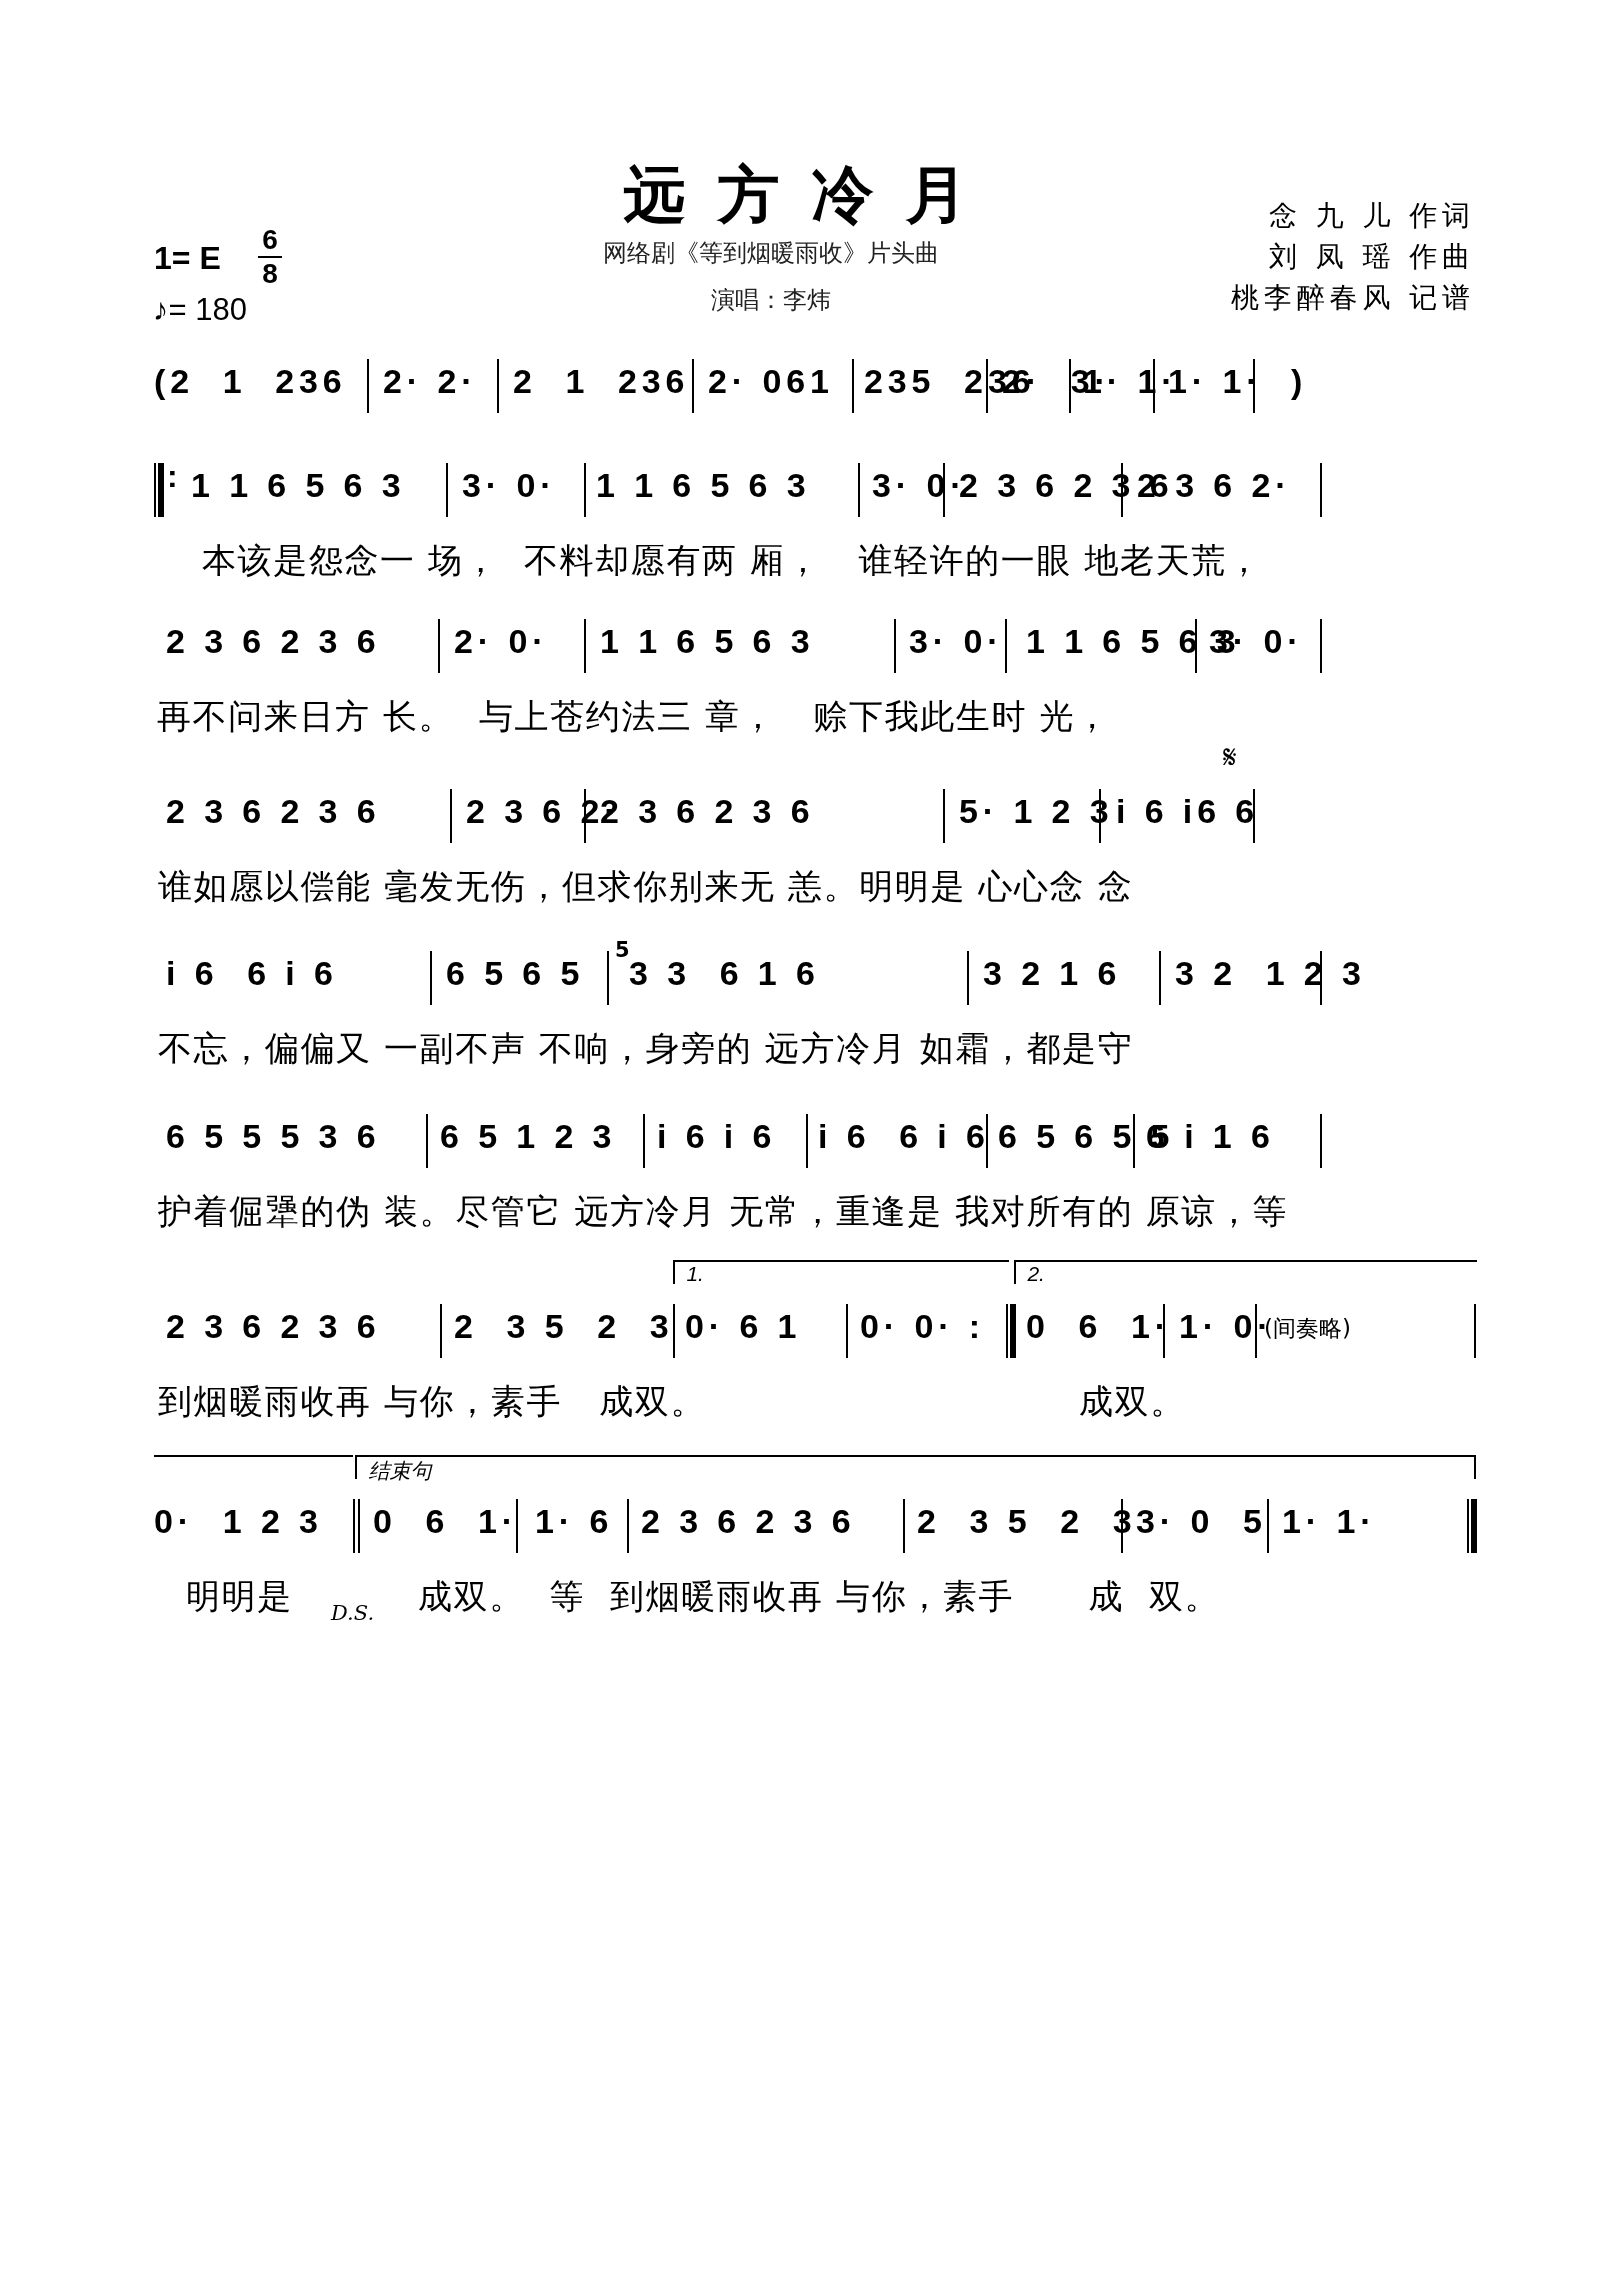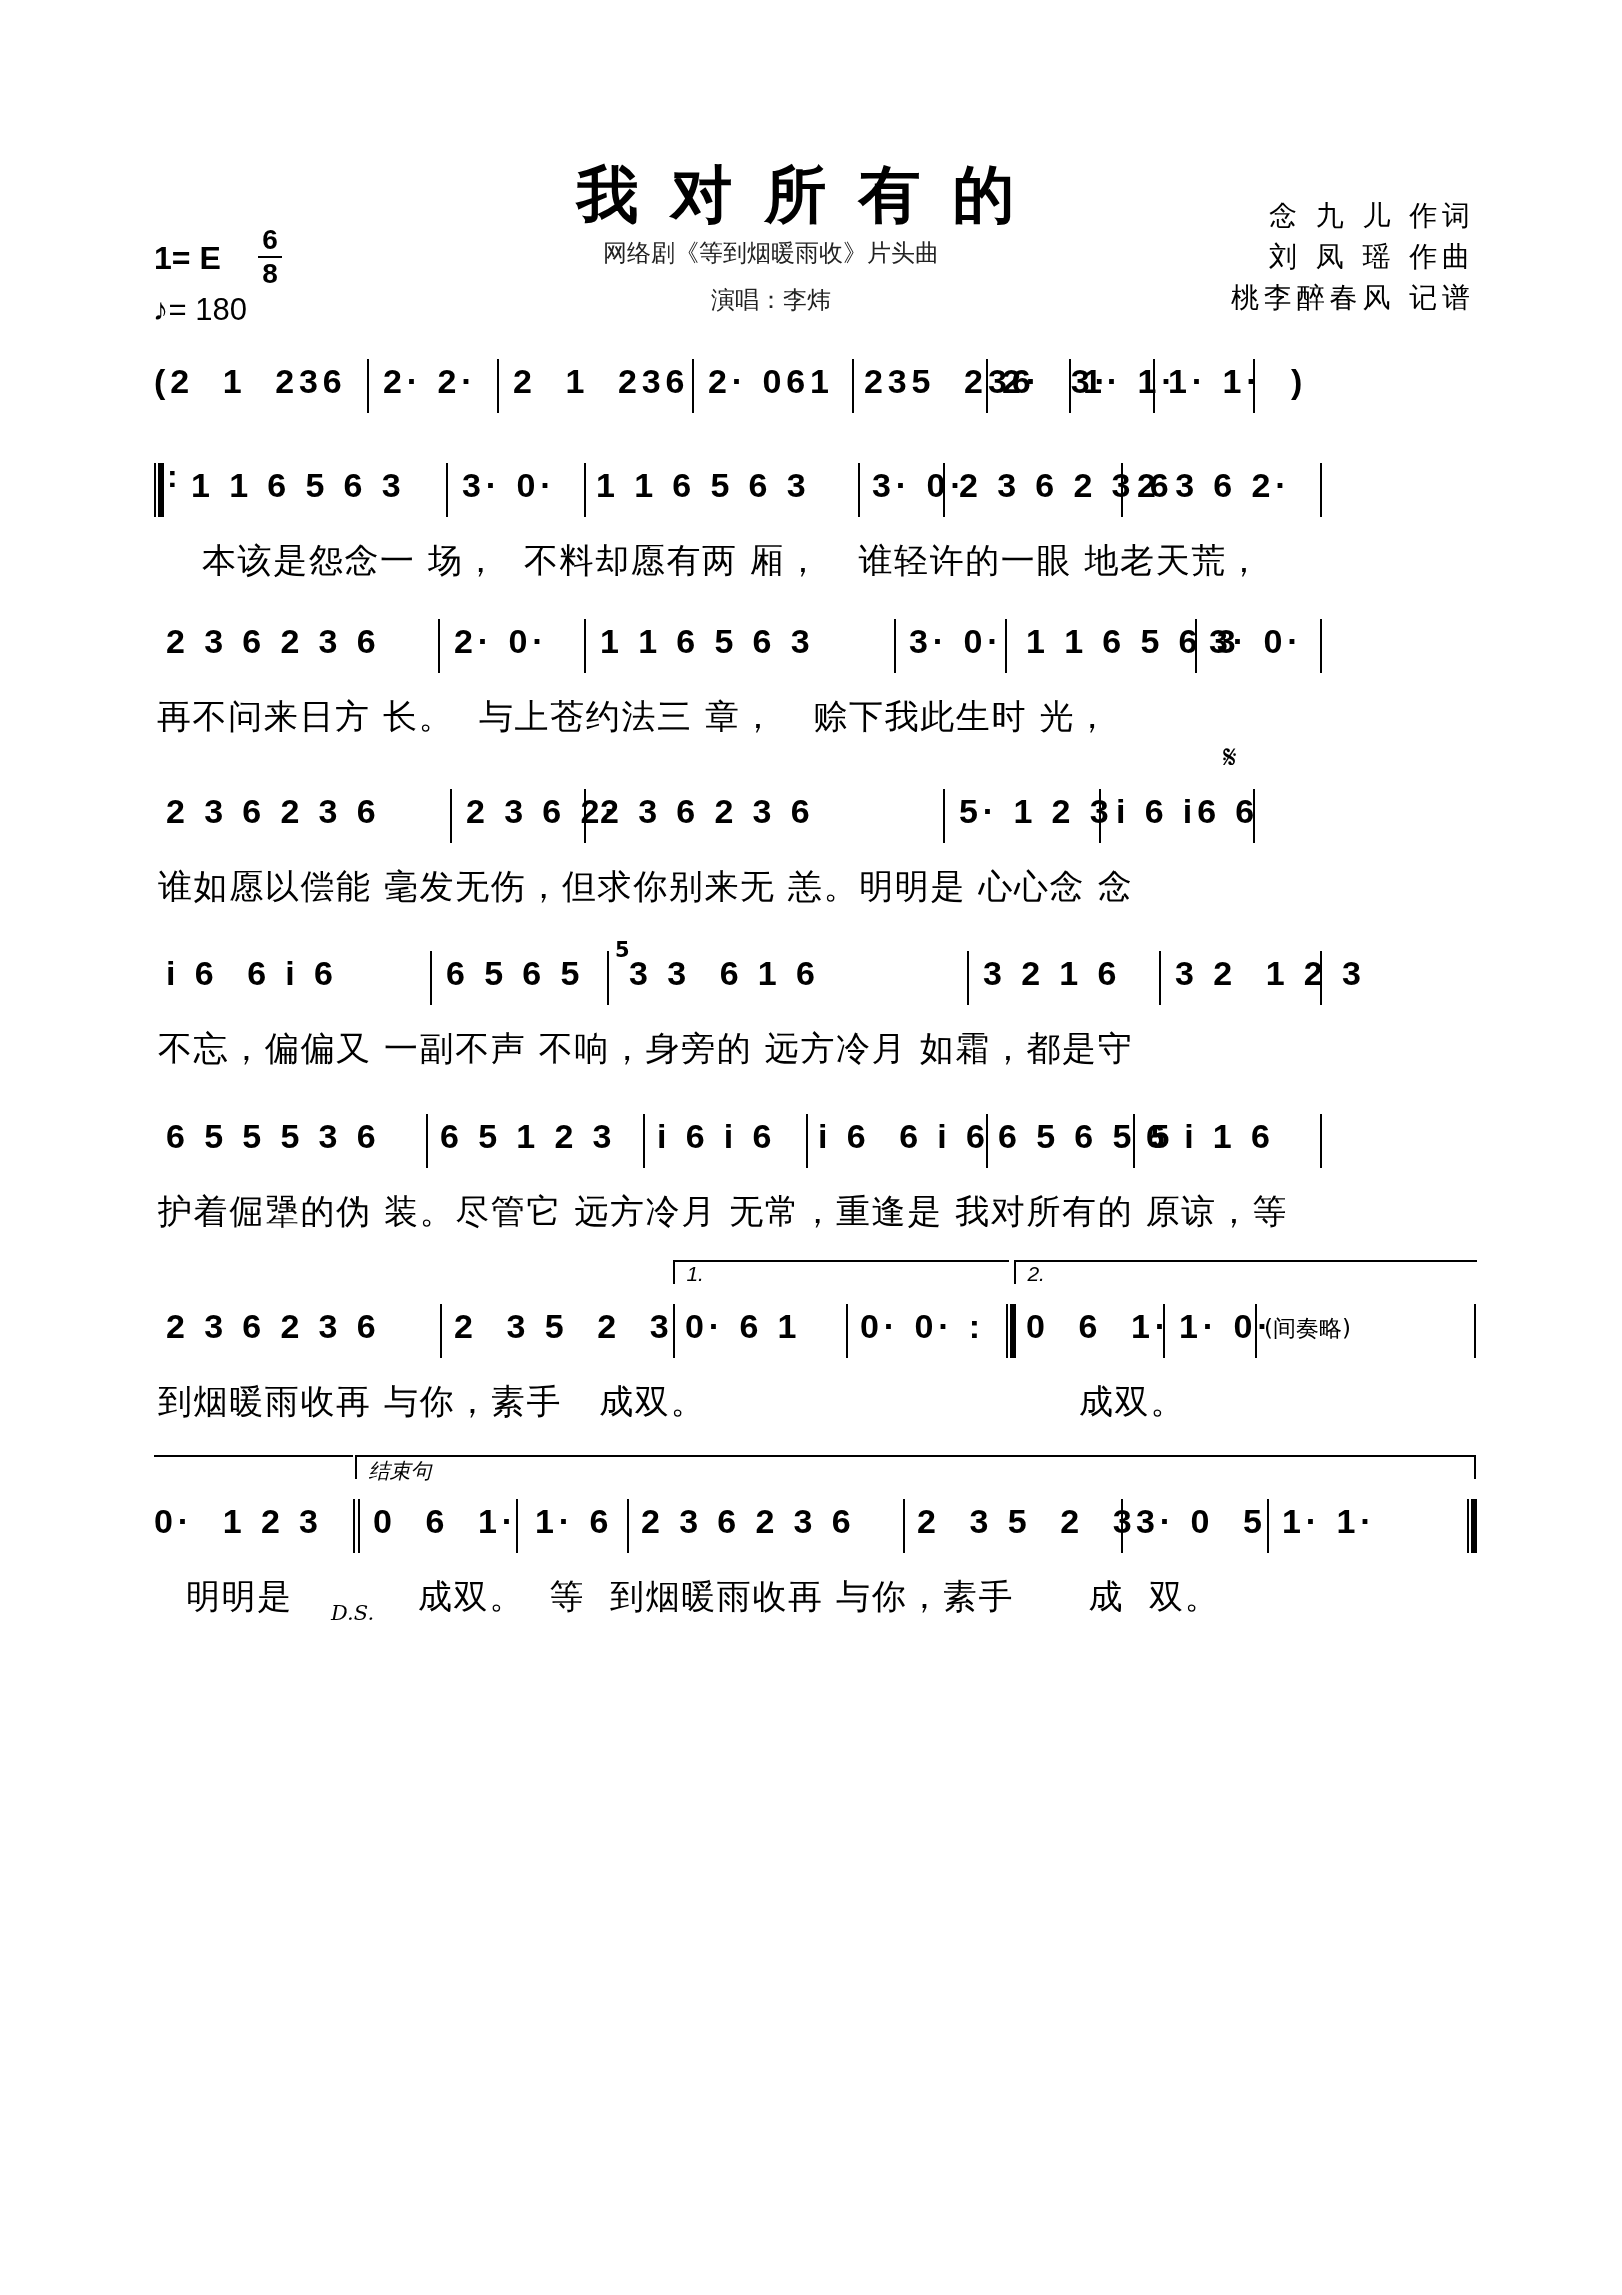--- a/index.html
+++ b/index.html
@@ -20,21 +20,21 @@
   .repeat-sign{position:absolute;top:-3.2px;font-size:32px;font-weight:bold;}
   .volta{position:absolute;border-top:2.4px solid #000;border-left:2.4px solid #000;height:24px;font-size:21px;font-style:italic;padding-left:11.4px;box-sizing:border-box;}
   .segno{position:absolute;font-size:32px;font-family:"DejaVu Serif",serif;}
   .small-label{position:absolute;font-size:21px;font-family:"DejaVu Sans",sans-serif;}
   .paren-note{position:absolute;font-size:23px;font-family:"DejaVu Sans",sans-serif;}
 </style>
 </head>
 <body>
 
 <div>
-  <div class="title">我对所有的</div>
+  <div class="title">远方冷月</div>
   <div class="subtitle" style="top:237px">网络剧《等到烟暖雨收》片头曲</div>
   <div class="subtitle" style="top:284px">演唱：李炜</div>
   <div class="credits">
     <div>念 九 儿 作词</div>
     <div>刘 凤 瑶 作曲</div>
     <div>桃李醉春风 记谱</div>
   </div>
   <div class="key">1= E</div>
   <div class="timesig">
     <span>6</span>

